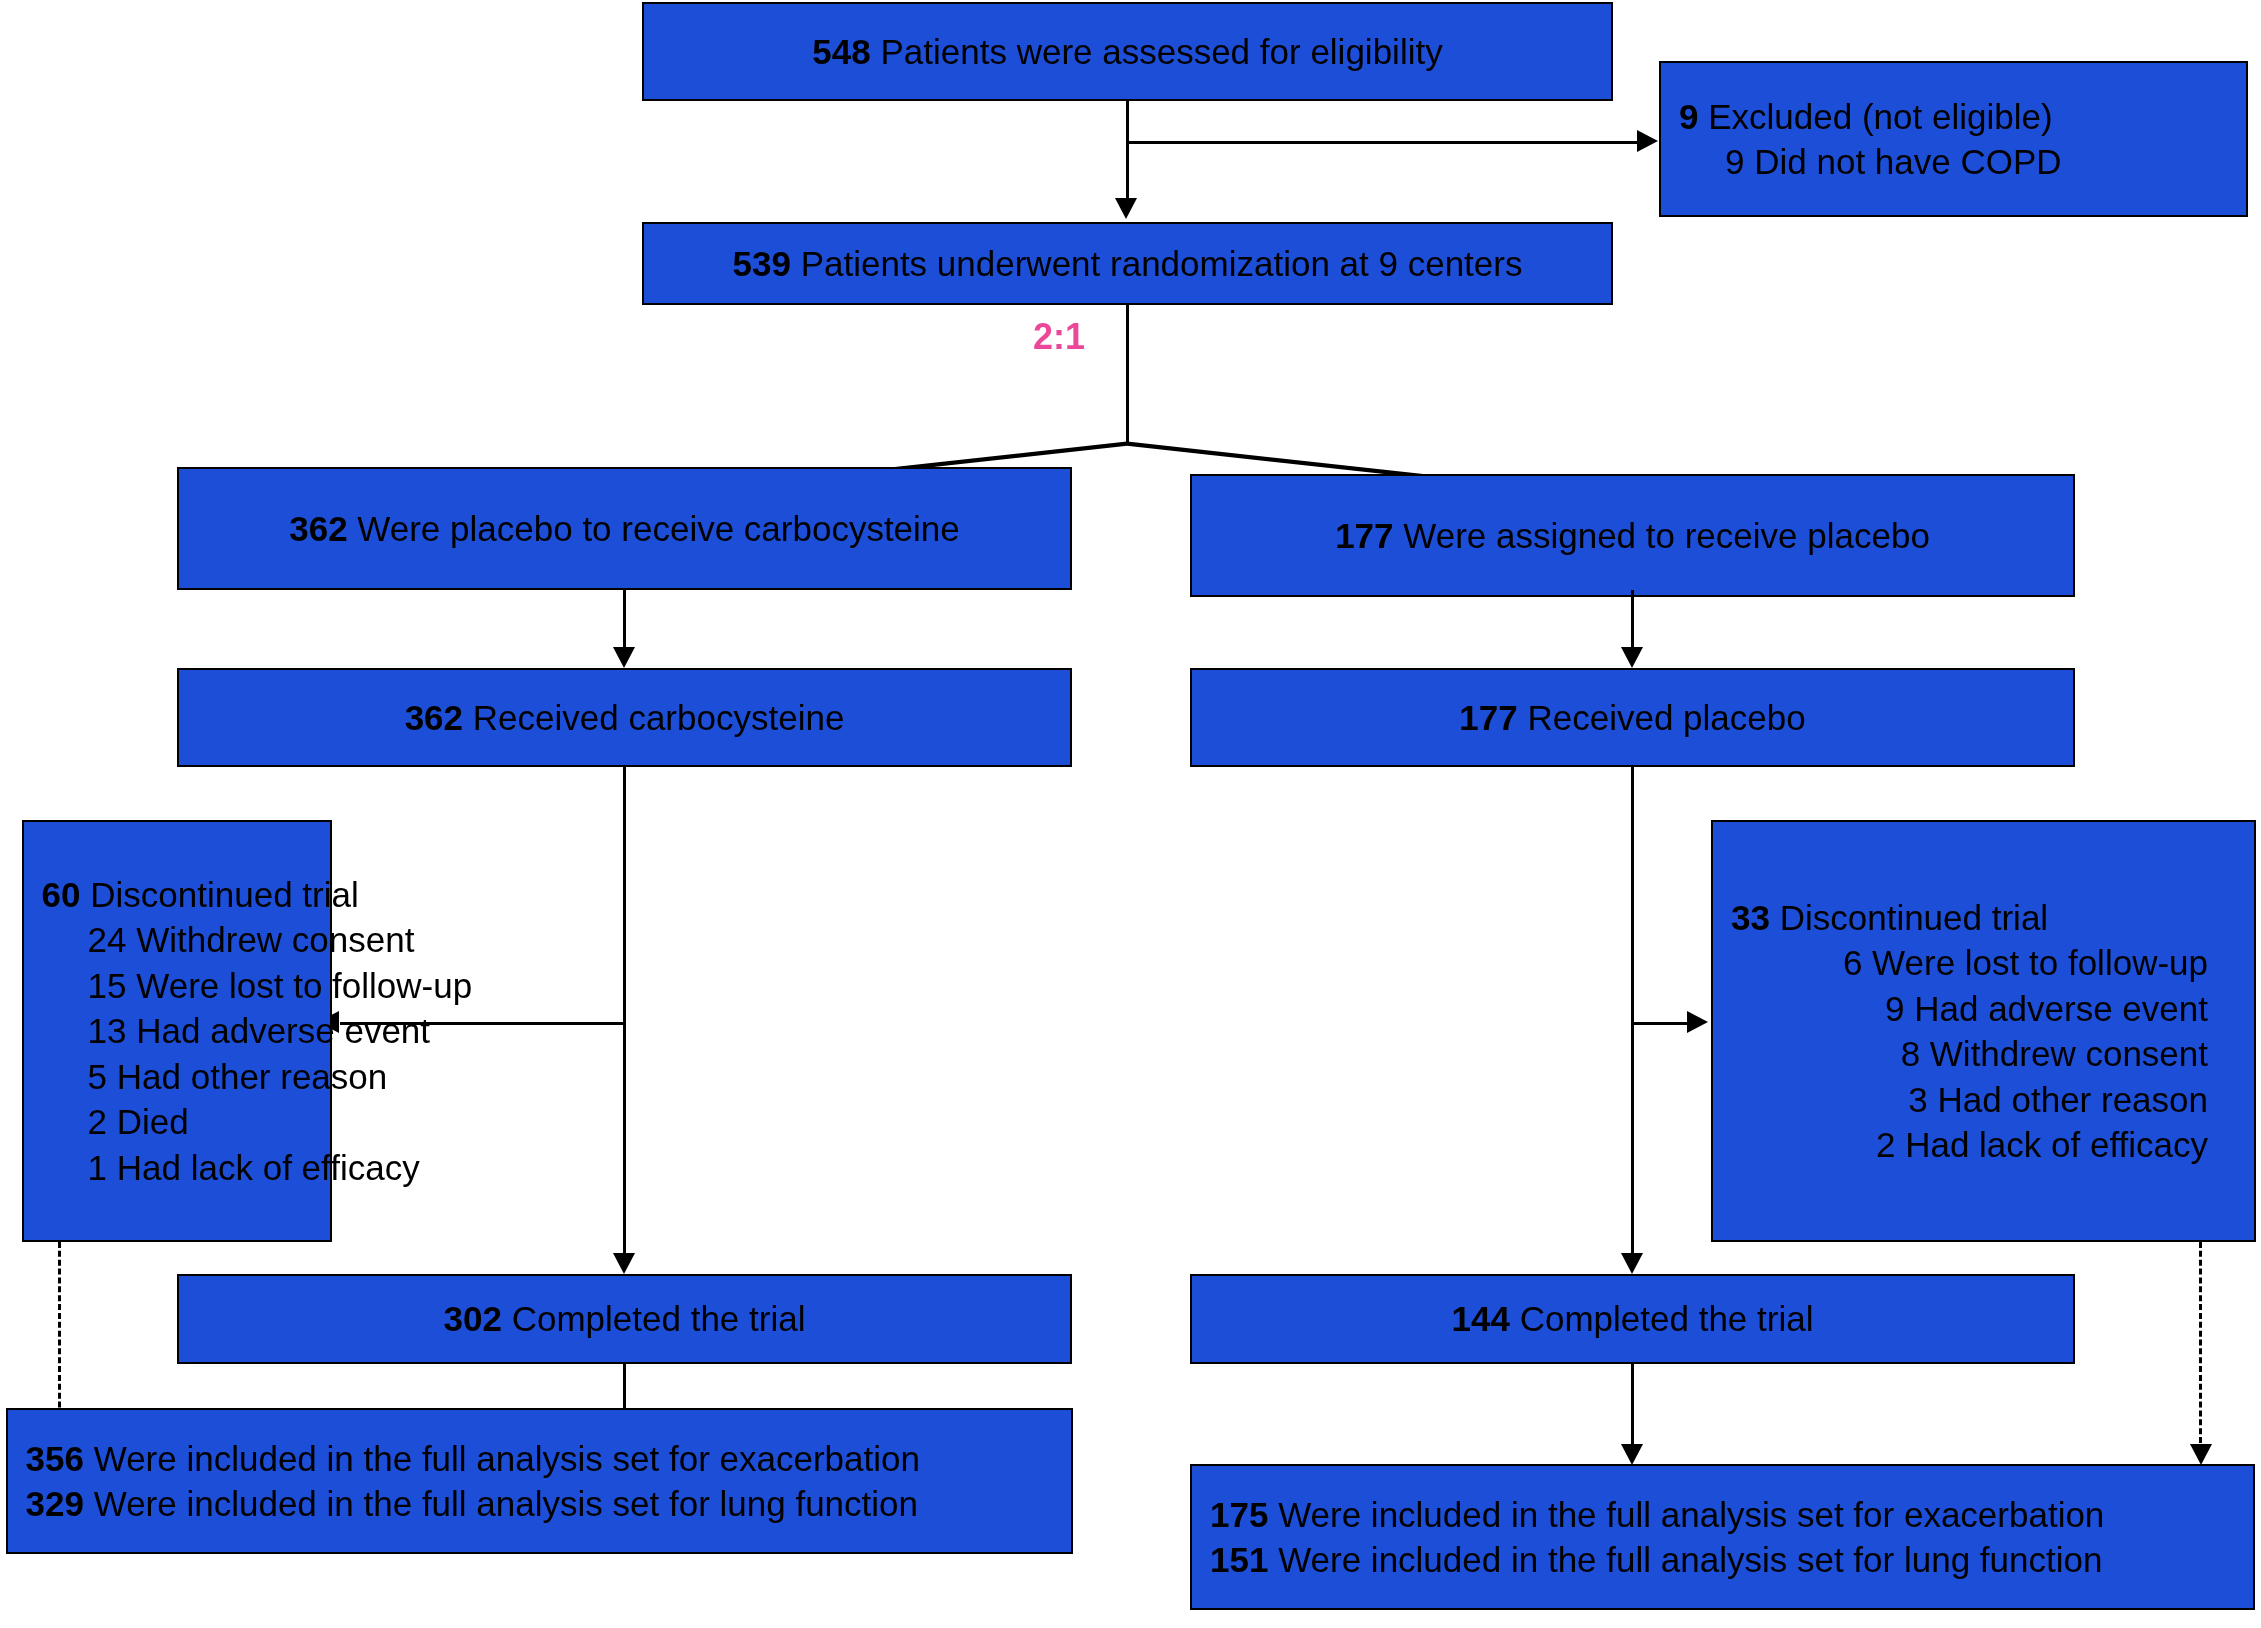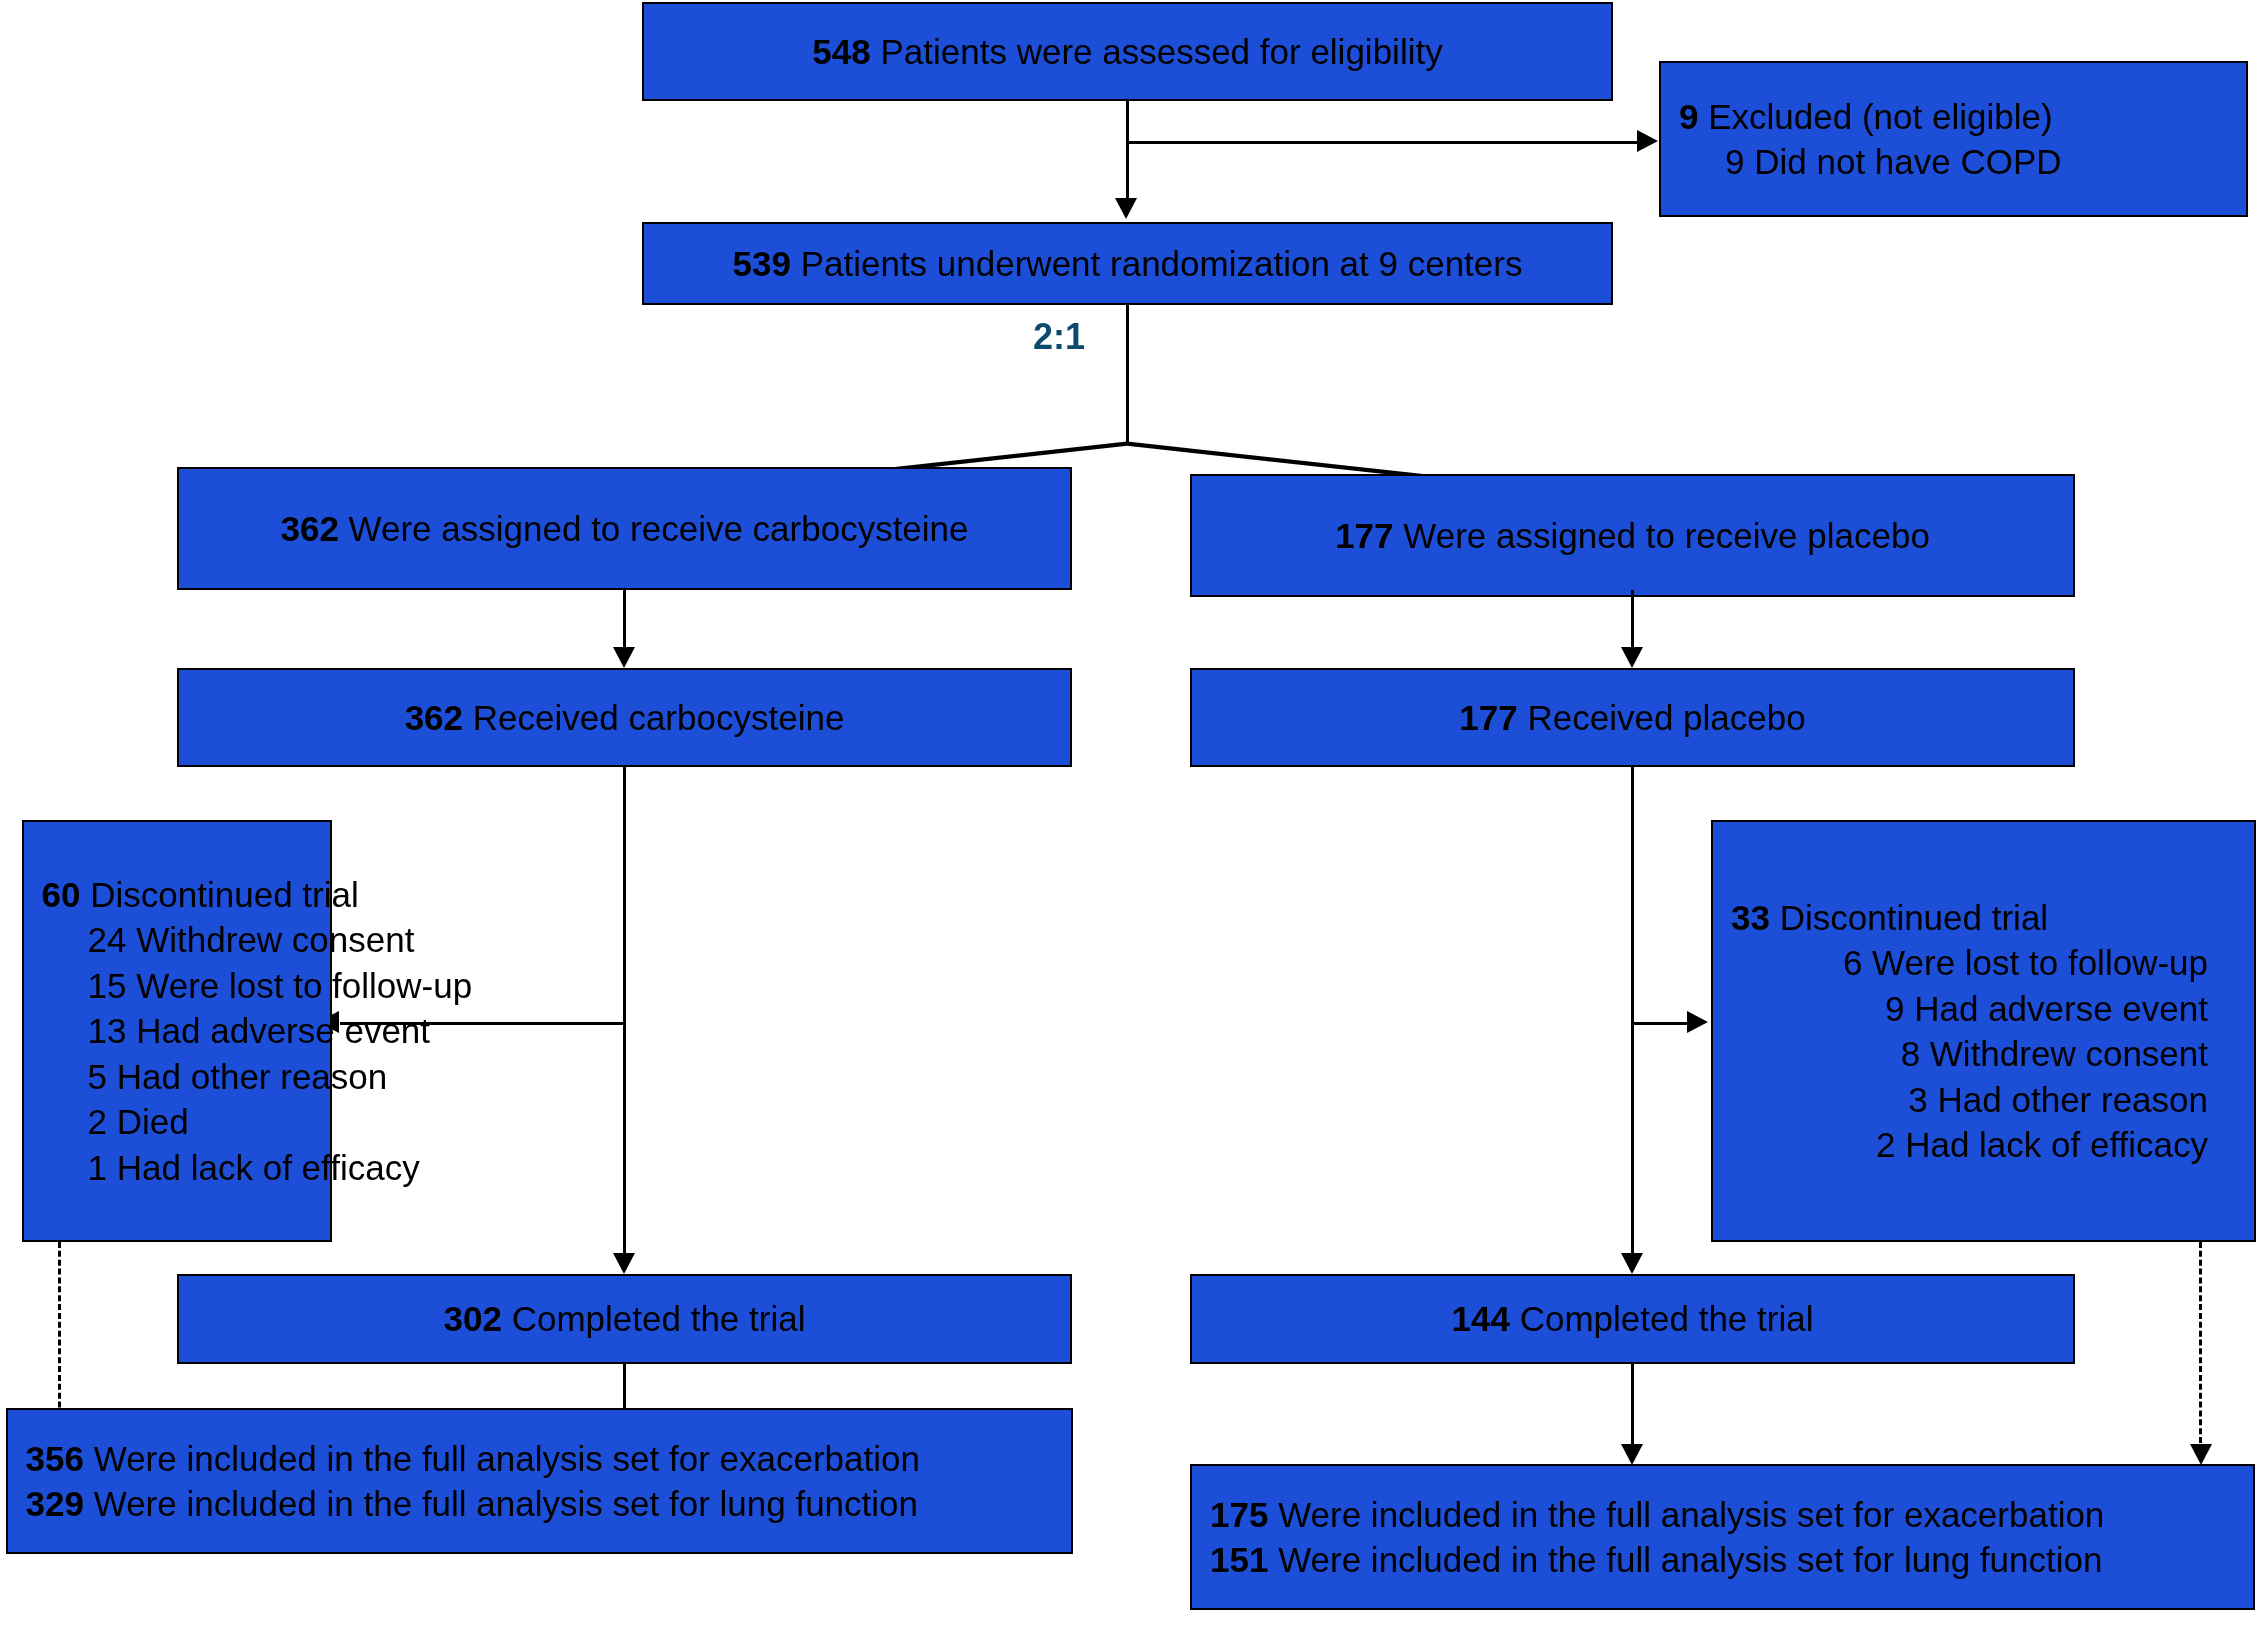--- a/index.html
+++ b/index.html
@@ -73,21 +73,21 @@
     position: absolute;
     width: 0; height: 0;
     border-top: 11.8px solid transparent;
     border-bottom: 11.8px solid transparent;
     border-right: 21px solid #000000;
   }
   .ratio-label {
     position: absolute;
     font-size: 36px;
     font-weight: bold;
-    color: #0c4a6e;
+    color: #ec4899;
     white-space: nowrap;
   }
   .diag {
     position: absolute;
     overflow: visible;
   }
 </style>
 </head>
 <body>
 
@@ -117,21 +117,21 @@
   <div class="ratio-label" style="left:1033px; top:316px;">2:1</div>
 
   <svg class="diag" style="left:0px; top:416px; width:2261px; height:83px;" viewBox="0 0 3258 120" width="2261" height="83">
     <line x1="1624" y1="40" x2="912" y2="118" stroke="#000000" stroke-width="6"></line>
     <line x1="1624" y1="40" x2="2336" y2="118" stroke="#000000" stroke-width="6"></line>
   </svg>
   <div class="arrow-left" style="left:611px; top:488px;"></div>
   <div class="arrow-right" style="left:1621px; top:488px;"></div>
 
   <div class="box center" style="left:177px; top:467px; width:895px; height:123px;">
-    <div class="line"><span class="num">362</span> <span>Were assigned to receive carbocysteine</span></div>
+    <div class="line"><span class="num">362</span> <span>Were placebo to receive carbocysteine</span></div>
   </div>
 
   <div class="box center" style="left:1190px; top:467px; width:885px; height:123px;margin-top:7px;">
     <div class="line"><span class="num">177</span> <span>Were assigned to receive placebo</span></div>
   </div>
 
   <div class="vline" style="left:623px; top:590px; height:57px;"></div>
   <div class="arrow-down" style="left:613px; top:647px;"></div>
 
   <div class="vline" style="left:1631px; top:590px; height:57px;"></div>

